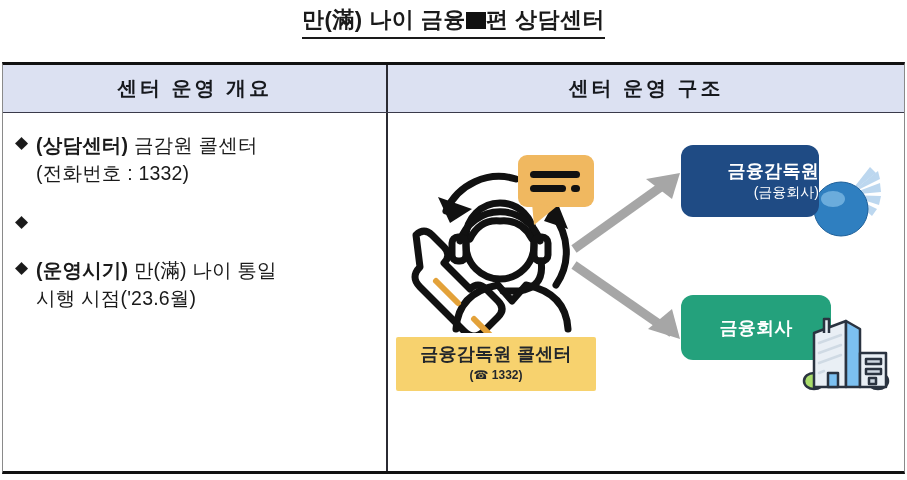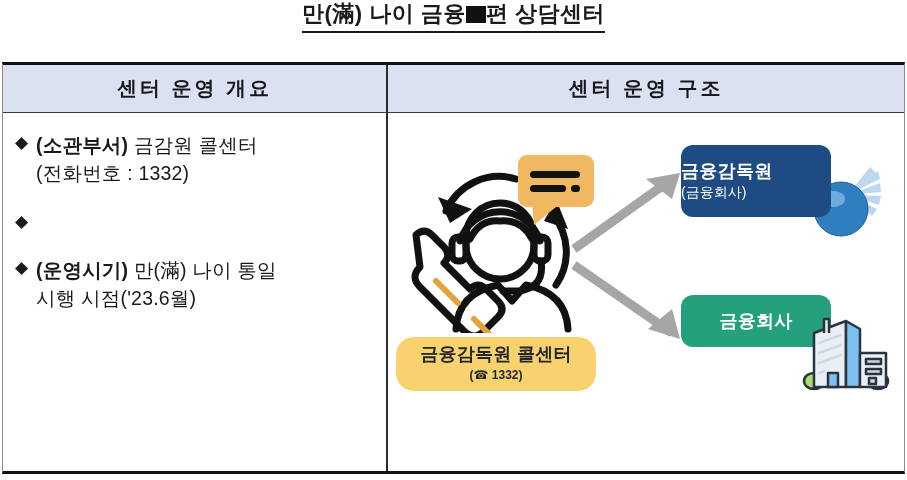--- a/index.html
+++ b/index.html
@@ -11,20 +11,21 @@
     font-family: "Liberation Sans", "DejaVu Sans", sans-serif;
     color: #1a1a1a;
     overflow: hidden;
     position: relative;
   }
 
   
   .title-wrap {
     width: 100%;
     text-align: center;
+    padding-top: 6px;
     height: 44px;
     text-decoration: underline;
   }
   .doc-title {
     display: inline-block;
     font-size: 22px;
     font-weight: bold;
     letter-spacing: 0.5px;
     border-bottom: 2px solid #1a1a1a;
     padding-bottom: 3px;
@@ -112,21 +113,21 @@
     height: 200px;
   }
 
   .yellow-box {
     position: absolute;
     left: 8px;
     top: 224px;
     width: 200px;
     padding: 7px 6px 9px;
     background: #f7d26e;
-    border-radius: 18px;
+    border-radius: 2px;
     text-align: center;
     line-height: 1.2;
   }
   .yellow-title {
     font-size: 18px;
     font-weight: bold;
     color: #22262b;
     letter-spacing: 0.3px;
     display: block;
   }
@@ -135,45 +136,45 @@
     font-weight: bold;
     color: #22262b;
     display: block;
     margin-top: 2px;
   }
 
   .navy-box {
     position: absolute;
     left: 293px;
     top: 32px;
-    width: 150px;
+    width: 138px;
     height: 72px;
     background: #1f4b84;
     border-radius: 12px;
     display: flex;
     flex-direction: column;
-    align-items: flex-start;
+    align-items: flex-end;
     justify-content: center;
     line-height: 1.2;
     z-index: 3;
   }
   .navy-title {
     font-size: 18px;
     font-weight: bold;
     color: #ffffff;
     letter-spacing: 0.3px;
   }
   .navy-sub { font-size: 14px; color: #ffffff; margin-top: 1px; }
 
   .green-box {
     position: absolute;
     left: 293px;
     top: 182px;
     width: 150px;
-    height: 52px;
+    height: 65px;
     background: #24a17c;
     border-radius: 12px;
     display: flex;
     align-items: center;
     justify-content: center;
     z-index: 3;
   }
   .green-title {
     font-size: 18px;
     font-weight: bold;
@@ -218,21 +219,21 @@
     <div class="th th-left">센터 운영 개요</div>
     <div class="th th-right">센터 운영 구조</div>
   </div>
 
   <div class="tbody">
 
     <div class="td-left">
 
       <div class="bullet-item">
         <span class="bullet-mark">◆</span>
-        <span class="bullet-text"><b>(소관부서)</b><span> 금감원 콜센터
+        <span class="bullet-text"><b>(상담센터)</b><span> 금감원 콜센터
 (전화번호 : 1332)</span></span>
       </div>
 
       <div class="bullet-item">
         <span class="bullet-mark">◆</span>
       </div>
 
       <div class="bullet-item">
         <span class="bullet-mark">◆</span>
         <span class="bullet-text"><b>(운영시기)</b><span> 만(滿) 나이 통일

